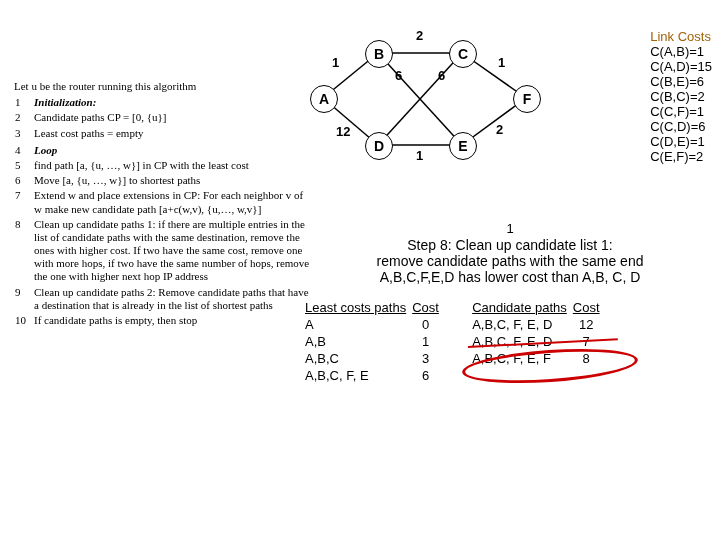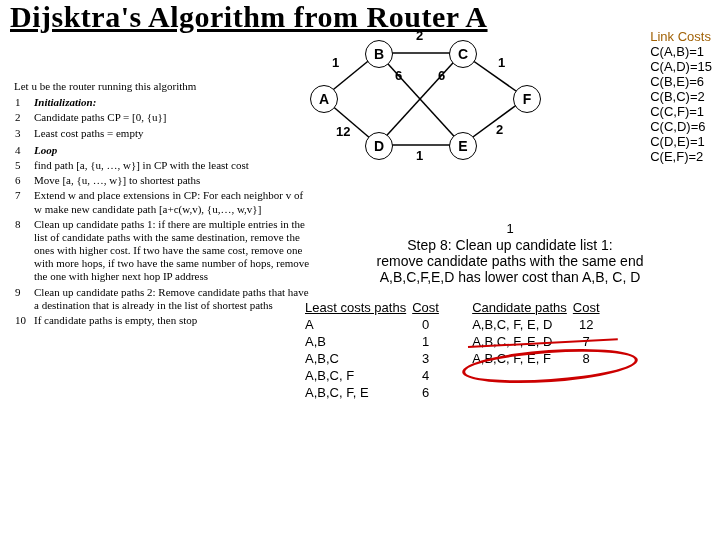--- a/index.html
+++ b/index.html
@@ -28,21 +28,20 @@
   .tblwrap td{padding:0 6px 2px 0;}
   .tblwrap td.cost{text-align:center;}
   .strike{position:absolute;border:0;border-top:2px solid #c00;height:0;transform-origin:left center;}
   .oval{position:absolute;border:3px solid #c00;border-radius:50%;background:transparent;pointer-events:none;}
 </style>
 </head>
 <body>
 
 <div class="page">
 
-  <div class="title">Dijsktra's Algorithm from Router A</div>
 
   <div class="algo">
     <div class="lead">Let u be the router running this algorithm</div>
     <table>
         <tbody id="algo-body">
           <tr>
             <td class="n">1</td>
             <td class="t it">Initialization:</td>
           </tr>
           <tr>
@@ -153,24 +152,20 @@
             </tr>
             <tr>
               <td>A,B</td>
               <td class="cost">1</td>
             </tr>
             <tr>
               <td>A,B,C</td>
               <td class="cost">3</td>
             </tr>
             <tr>
-              <td>A,B,C, F</td>
-              <td class="cost">4</td>
-            </tr>
-            <tr>
               <td>A,B,C, F, E</td>
               <td class="cost">6</td>
             </tr>
           </tbody>
         </table>
     </div>
     <div class="col spacer"></div>
     <div class="col" id="cand-col" style="position:relative;">
       <table>
           <thead>

